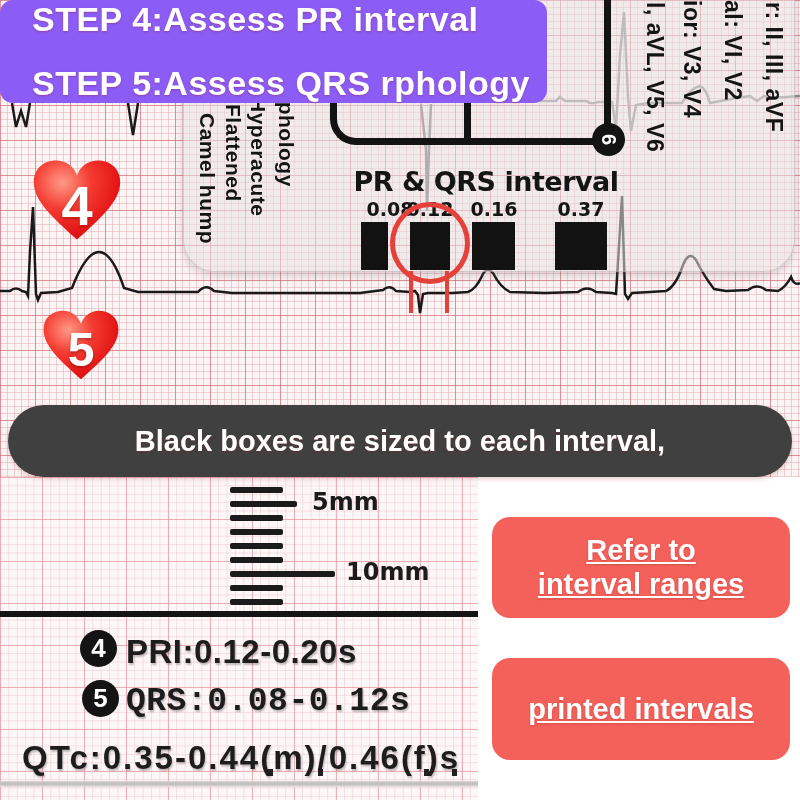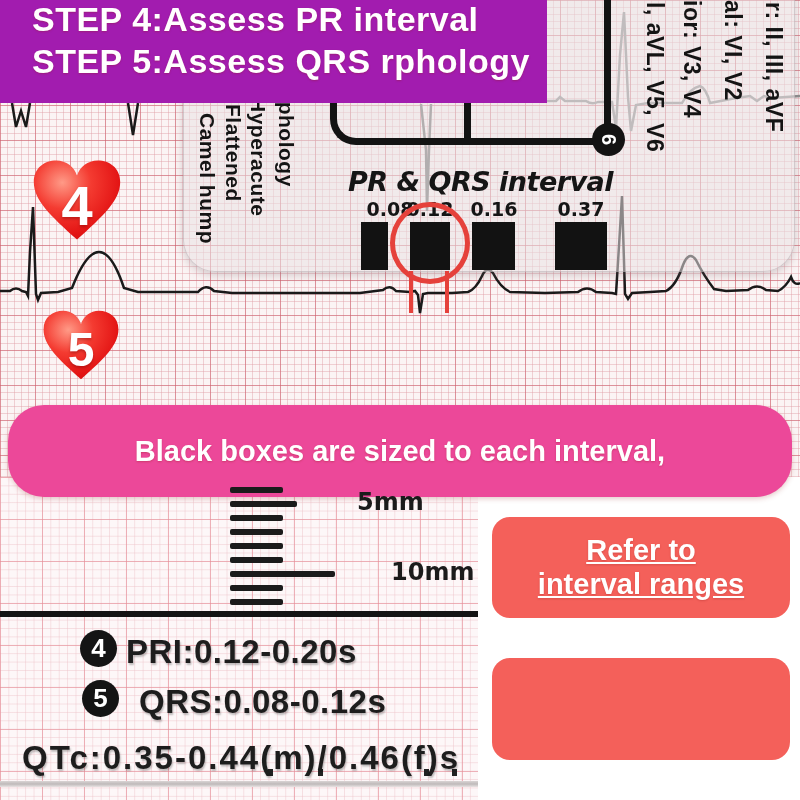--- a/index.html
+++ b/index.html
@@ -52,22 +52,22 @@
     display:flex; align-items:center; justify-content:center; }
   .flow-node span { color:#fff; font-weight:bold; font-size:20px; transform:rotate(90deg); }
 
   
   .vtext { position:absolute; transform:rotate(90deg); transform-origin:top left;
     white-space:nowrap; font-weight:bold; color:#141414; }
   .morph { font-size:21px; letter-spacing:0.5px; }
   .lead  { font-size:23px; letter-spacing:0.5px; }
 
   
-  #interval-title { left:348px; top:166px; width:276px; 
-    font-size:27px; font-weight:bold; color:#151515; font-family:"DejaVu Sans", sans-serif; letter-spacing:-0.5px;font-style:italic; }
+  #interval-title { left:348px; top:166px; width:276px; text-align:center;
+    font-size:27px; font-weight:bold; color:#151515; font-family:"DejaVu Sans", sans-serif; letter-spacing:-0.5px; }
   .box-label { position:absolute; top:198px; width:48px; text-align:center;
     font-size:19px; font-weight:bold; color:#151515; font-family:"DejaVu Sans", sans-serif; }
   .ibox { position:absolute; top:222px; height:48px; background:#121212; }
   #ibox-0 { left:361px; width:27px; }
   #ibox-1 { left:410px; width:40px; }
   #ibox-2 { left:472px; width:43px; }
   #ibox-3 { left:555px; width:52px; }
   #label-0 { left:366px; } #label-1 { left:406px; } #label-2 { left:470px; } #label-3 { left:557px; }
   #highlight-circle { left:390px; top:202px; width:80px; height:82px;
     border:5px solid #e5413b; border-radius:50%; }
@@ -79,52 +79,52 @@
   .heart svg { display:block; width:100%; height:100%; }
   .heart .num { position:absolute; left:0; top:6%; width:100%; height:100%;
     display:flex; align-items:center; justify-content:center;
     color:#fff; font-weight:bold; text-shadow:0 2px 3px rgba(120,0,0,0.4); }
   #heart-4 { left:32px; top:158px; width:90px; height:84px; }
   #heart-4 .num { font-size:56px; }
   #heart-5 { left:42px; top:308px; width:78px; height:74px; }
   #heart-5 .num { font-size:48px; }
 
   
-  #top-banner { left:0; top:0; width:547px; height:103px; background:#a21caf;
-    display:flex; flex-direction:column; justify-content:flex-start; padding-left:32px; gap:3px; }
+  #top-banner { left:0; top:0; width:547px; height:103px; background:#8b5cf6;
+    display:flex; flex-direction:column; justify-content:space-between; padding-left:32px; gap:3px;border-radius:13px; }
   #top-banner div { color:#fff; font-weight:bold; font-size:34px; letter-spacing:0.5px;
     text-shadow:0 1px 2px rgba(150,30,30,0.35); }
-  #middle-banner { left:8px; top:405px; width:784px; height:92px; background:#ec4899;
+  #middle-banner { left:8px; top:405px; width:784px; height:72px; background:#404040;
     border-radius:36px; display:flex; flex-direction:column; justify-content:center;
     text-align:center; gap:1px; box-shadow:0 2px 5px rgba(160,50,50,0.25); }
   #middle-banner div { color:#fff; font-weight:bold; font-size:29px;
     text-shadow:0 1px 2px rgba(150,30,30,0.35); }
 
   
   .tick { position:absolute; left:230px; height:6px; background:#1b1b1b; border-radius:2px; }
   .tick.short { width:53px; } .tick.mid { width:67px; } .tick.long { width:105px; }
   .tick-label { position:absolute; font-weight:bold; color:#1b1b1b;
-    font-family:"DejaVu Sans", sans-serif; font-size:24px;margin-left:45px; }
+    font-family:"DejaVu Sans", sans-serif; font-size:24px; }
   #tick-label-5  { left:312px; top:488px; }
   #tick-label-10 { left:346px; top:558px; }
   #baseline-bar { left:0; top:611px; width:478px; height:6px; background:#141414; }
   #edge-band { left:0; top:781px; width:478px; height:6px;
     background:linear-gradient(to bottom, #d9d4d4, #bfbaba 50%, #e8e3e3); }
   .mini-tick { position:absolute; top:769px; width:5px; height:7px; background:#222; }
 
   
   .num-badge { position:absolute; width:37px; height:37px; background:#141414; border-radius:50%;
     display:flex; align-items:center; justify-content:center;
     color:#fff; font-weight:bold; font-size:26px; }
   #badge-4 { left:80px; top:630px; }
   #badge-5 { left:82px; top:680px; }
   .range-text { position:absolute; font-weight:bold; font-size:33px; color:#1d1d1d;
     letter-spacing:0.5px; text-shadow:1px 2px 2px rgba(0,0,0,0.25); }
   #pri-text { left:126px; top:633px; }
-  #qrs-text { left:139px; top:683px; }
+  #qrs-text { left:126px; top:683px;font-family:Liberation Mono, monospace; }
   #qtc-text { left:22px; top:739px; letter-spacing:2px; }
 
   
   .callout { position:absolute; left:492px; width:298px; background:#f4605a; border-radius:18px;
     display:flex; flex-direction:column; justify-content:center; text-align:center; gap:1px; }
   .callout div { color:#fff; font-weight:bold; font-size:29px;
     text-shadow:0 1px 2px rgba(150,30,30,0.3);text-decoration:underline; }
   #callout-1 { top:517px; height:101px; }
   #callout-2 { top:658px; height:102px; }
 </style>
@@ -234,13 +234,14 @@
 <span class="range-text" id="pri-text">PRI:0.12-0.20s</span>
 <div class="num-badge" id="badge-5">5</div>
 <span class="range-text" id="qrs-text">QRS:0.08-0.12s</span>
 <span class="range-text" id="qtc-text">QTc:0.35-0.44(m)/0.46(f)s</span>
 
 <div class="callout" id="callout-1">
   <div>Refer to</div>
   <div>interval ranges</div>
 </div>
 <div class="callout" id="callout-2">
+  <div>printed intervals</div>
 </div>
 
 </body></html>

